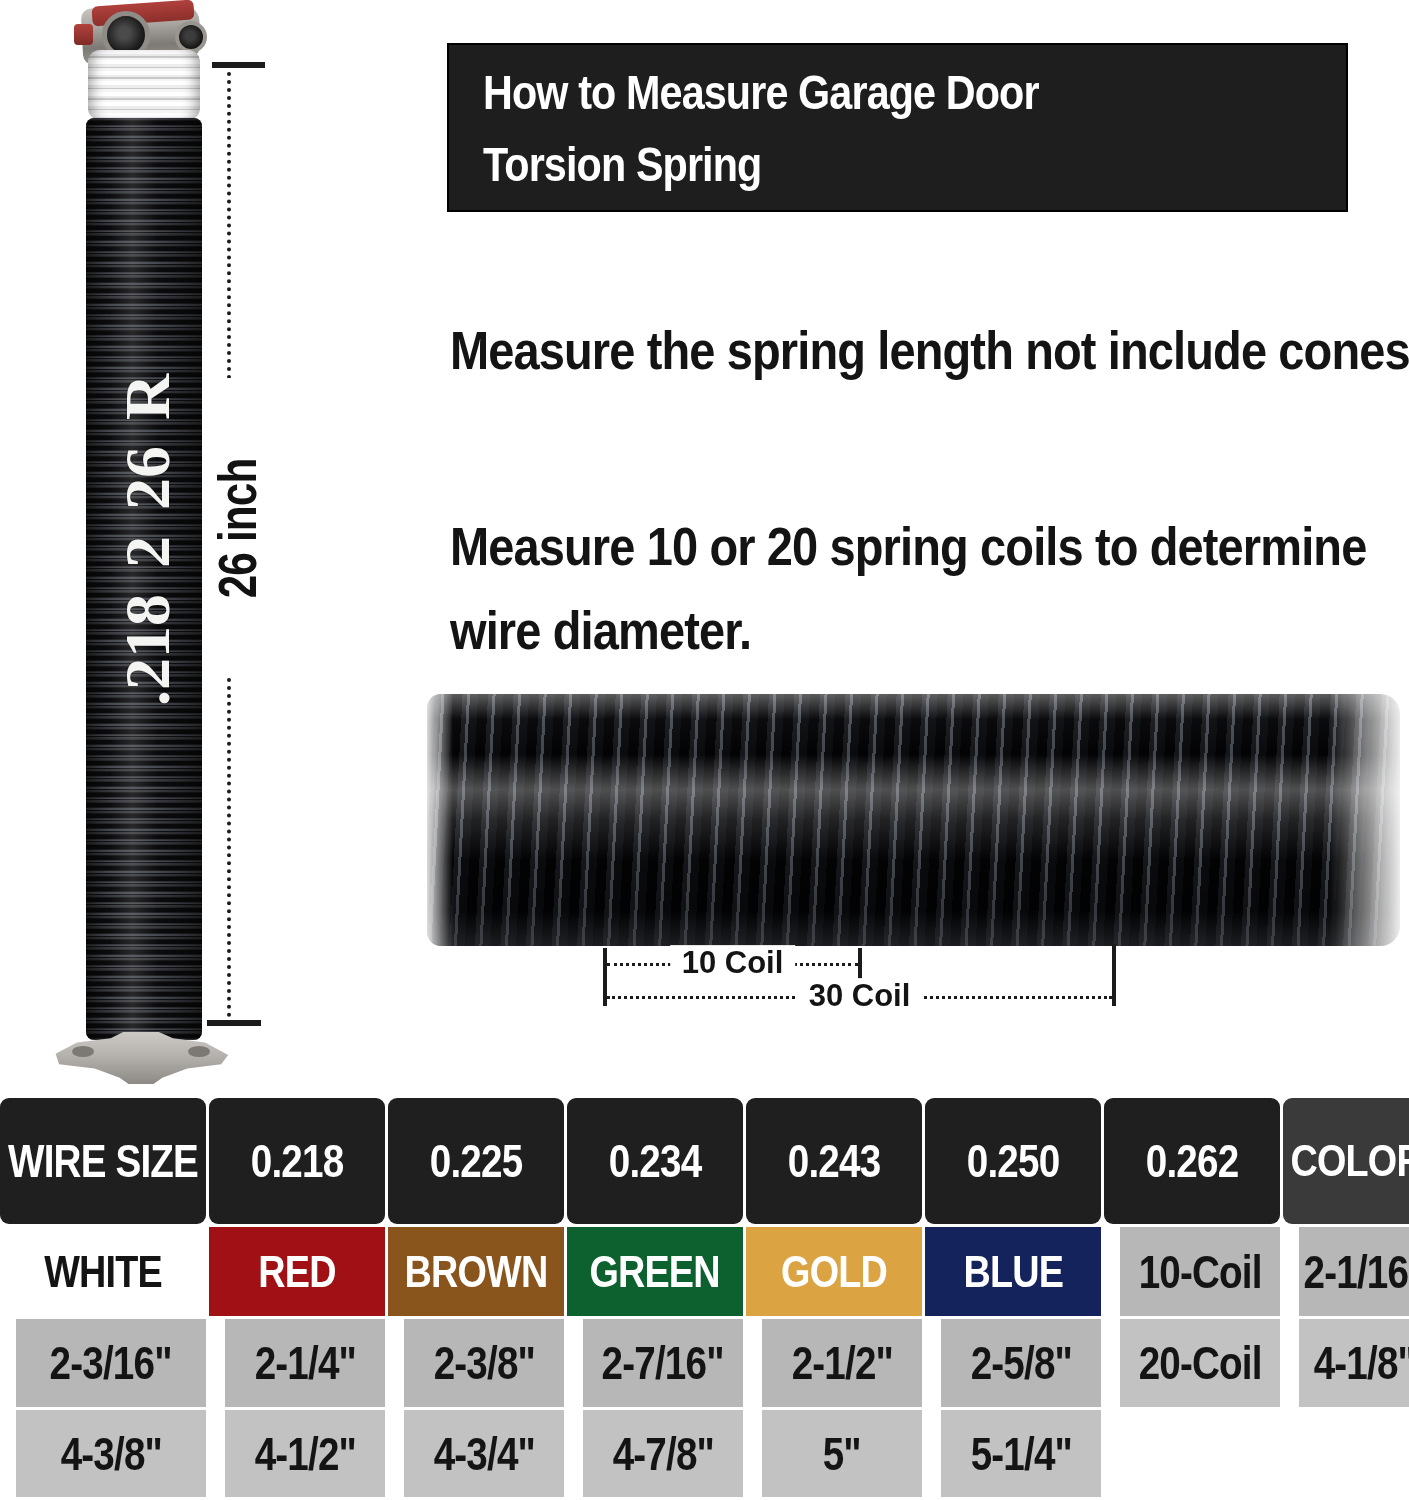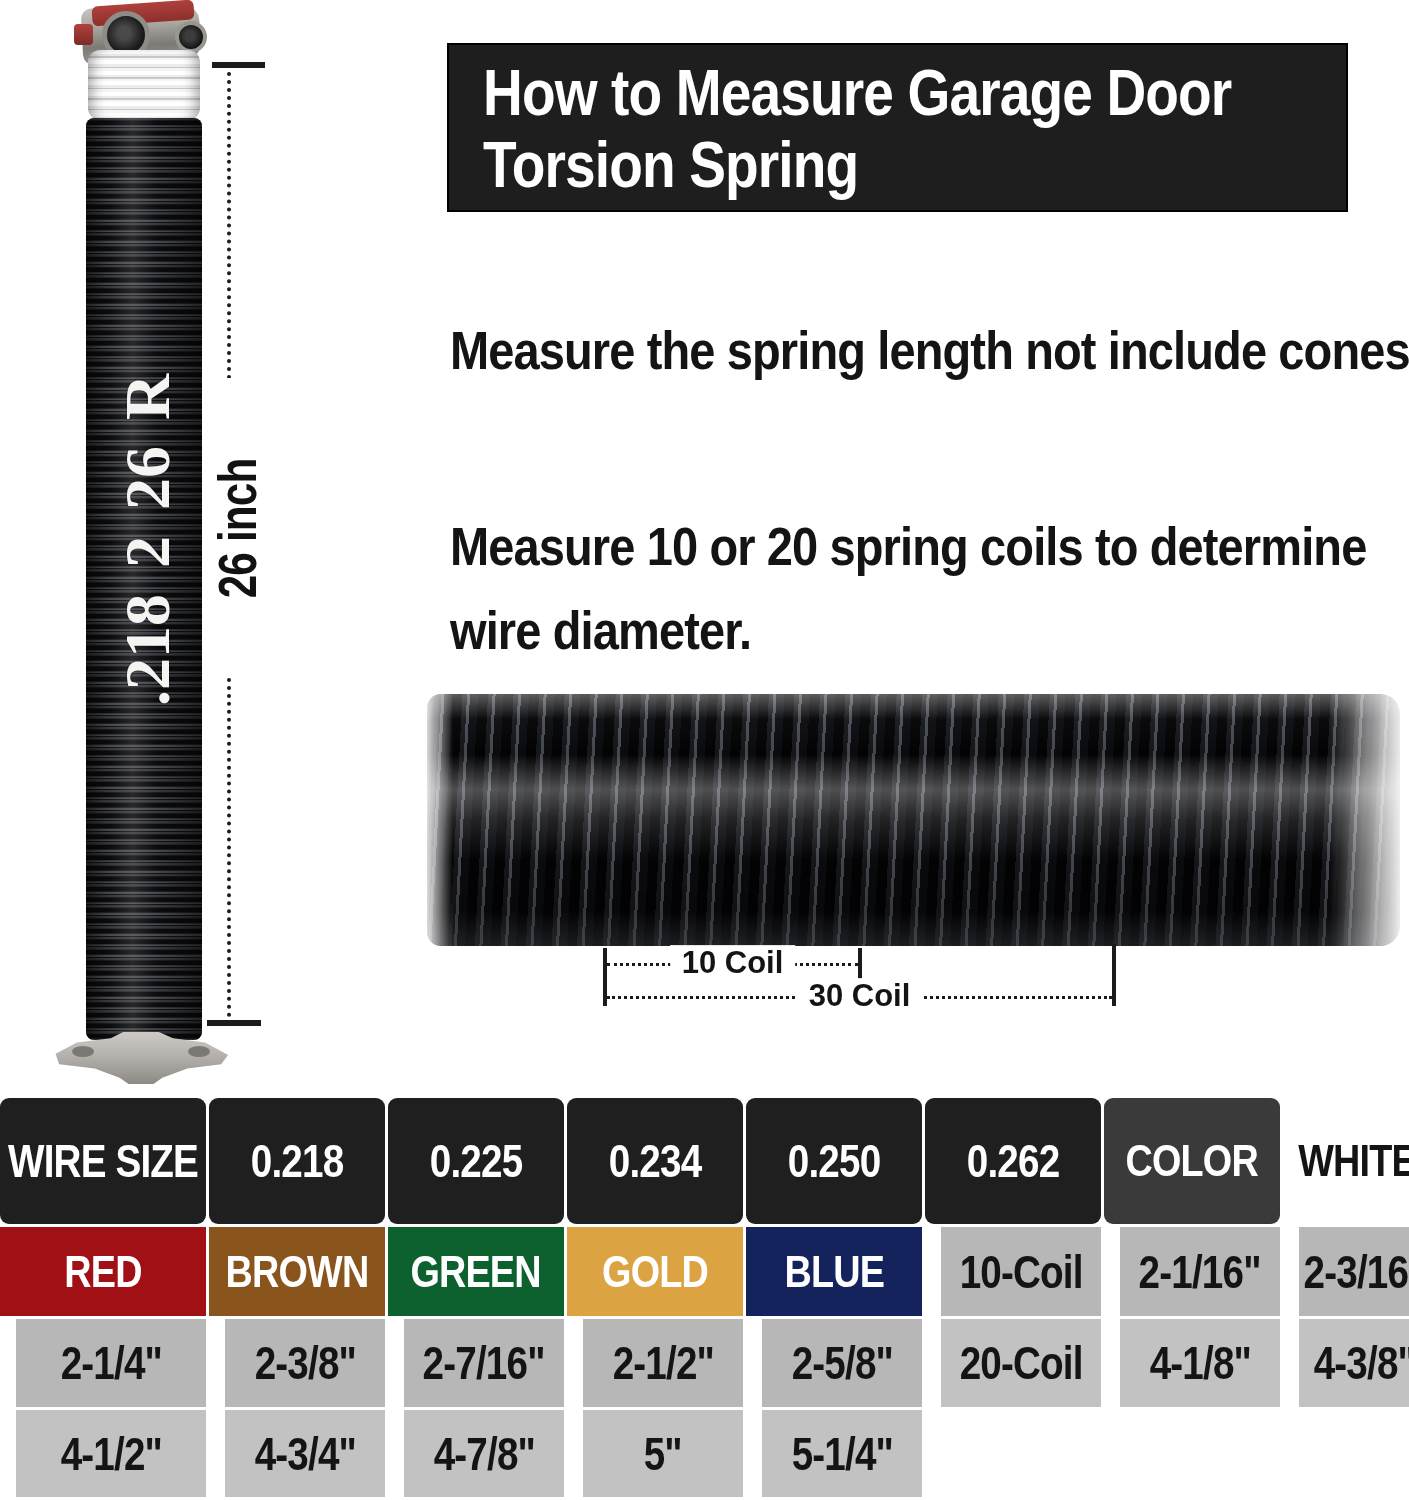--- a/index.html
+++ b/index.html
@@ -41,21 +41,21 @@
   .dim-cap-top{left:212px;top:62px;width:53px;}
   .dim-cap-bot{left:207px;top:1020px;width:54px;}
   .dim-dots{left:227px;top:72px;height:946px;width:0;border-left:4px dotted #1b1b1b;}
   .dim-label{left:87px;top:498px;width:300px;height:60px;line-height:60px;text-align:center;
     transform:rotate(-90deg);color:#121212;font-weight:bold;font-size:54px;background:#fff;}
   .dim-label .sq{display:inline-block;transform:scaleX(.78);transform-origin:center;letter-spacing:-1px;white-space:nowrap;}
 
   
   .banner{left:447px;top:43px;width:901px;height:169px;border:2px solid #000;box-sizing:border-box;
     padding:12px 0 0 34px;}
-  .banner-line{color:#ffffff;font-weight:bold;font-size:64px;line-height:72px;white-space:nowrap;}
+  .banner-line{color:#ffffff;font-weight:bold;font-size:48px;line-height:72px;white-space:nowrap;}
   .cond{display:inline-block;transform:scaleX(.86);transform-origin:left center;letter-spacing:-1px;white-space:nowrap;}
 
   
   .instr{color:#141414;font-weight:bold;font-size:54px;line-height:84px;white-space:nowrap;}
   .instr1{left:450px;top:308px;}
   .instr2{left:450px;top:504px;}
   .cond2{display:inline-block;transform:scaleX(.87);transform-origin:left center;letter-spacing:-1px;white-space:nowrap;}
 
   
   .photo{left:427px;top:694px;width:973px;height:252px;border-radius:14px 20px 20px 14px;
@@ -159,20 +159,23 @@
     <div class="cell r1" style="background-color: rgb(31, 31, 31); text-align: center;">
         <span class="sq">0.218</span>
       </div>
     <div class="cell r1" style="background-color: rgb(31, 31, 31);">
         <span class="sq">0.225</span>
       </div>
     <div class="cell r1" style="background-color: rgb(31, 31, 31);">
         <span class="sq">0.234</span>
       </div>
     <div class="cell r1" style="background-color: rgb(31, 31, 31);">
+        <span class="sq">0.243</span>
+      </div>
+    <div class="cell r1" style="background-color: rgb(31, 31, 31);">
         <span class="sq">0.250</span>
       </div>
     <div class="cell r1" style="background-color: rgb(31, 31, 31);">
         <span class="sq">0.262</span>
       </div>
 
     <div class="cell r1 r2" style="background-color: rgb(58, 58, 58);">
         <span class="sq">COLOR</span>
       </div>
     <div class="cell r2" style="background-color: rgb(255, 255, 255); color: rgb(20, 20, 20);">

